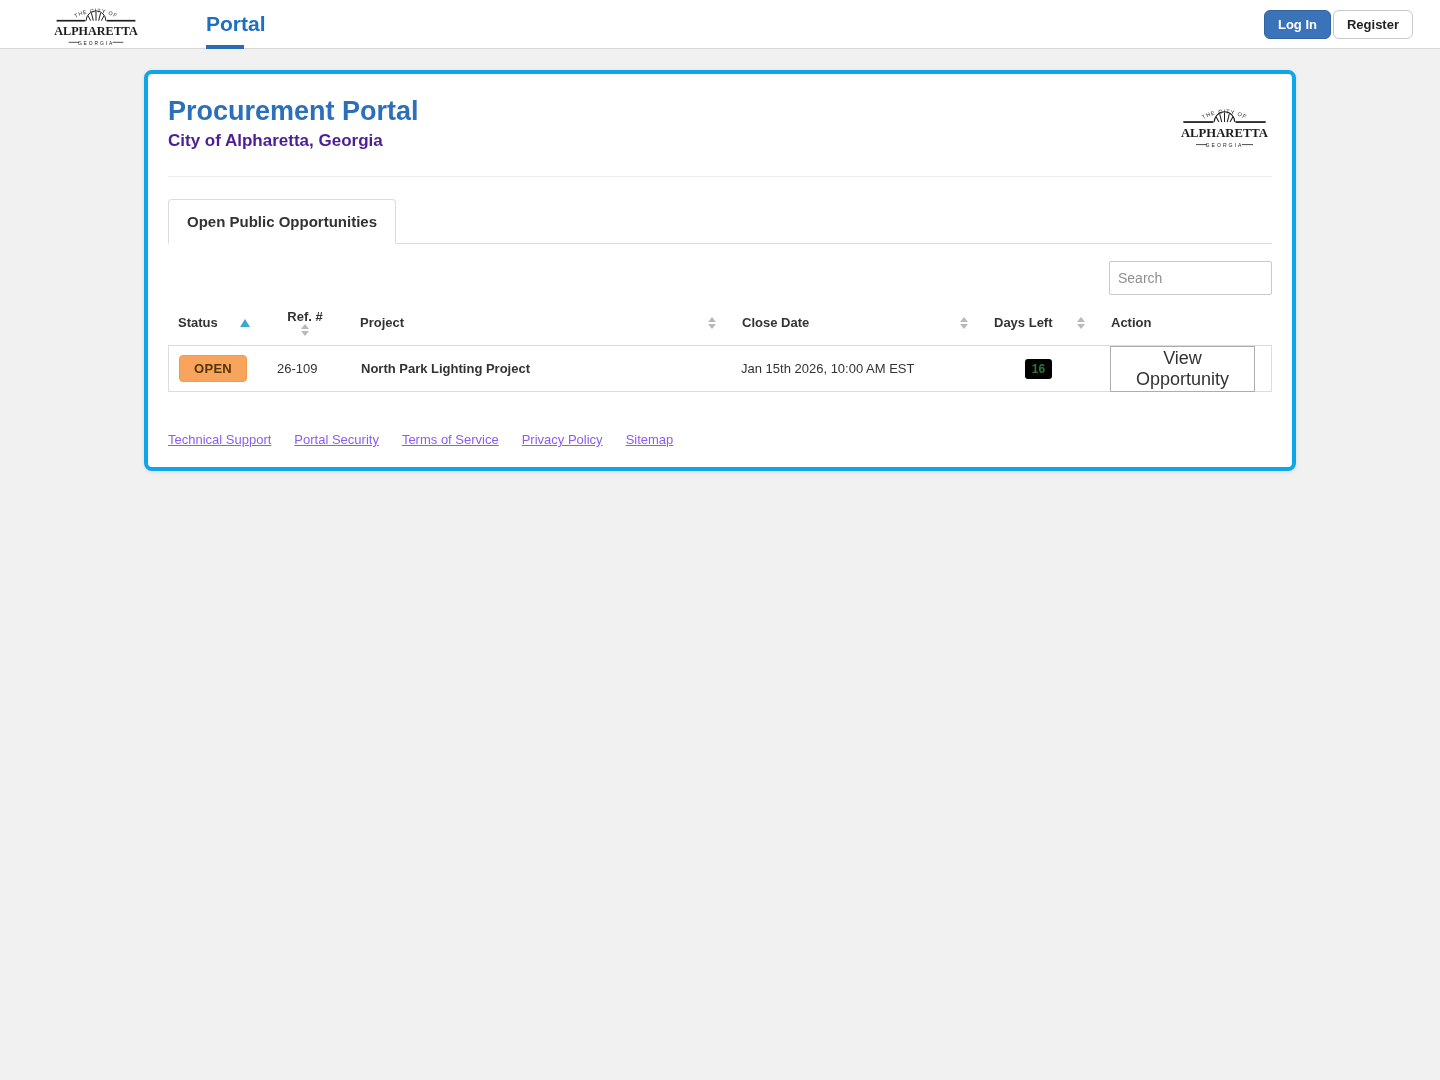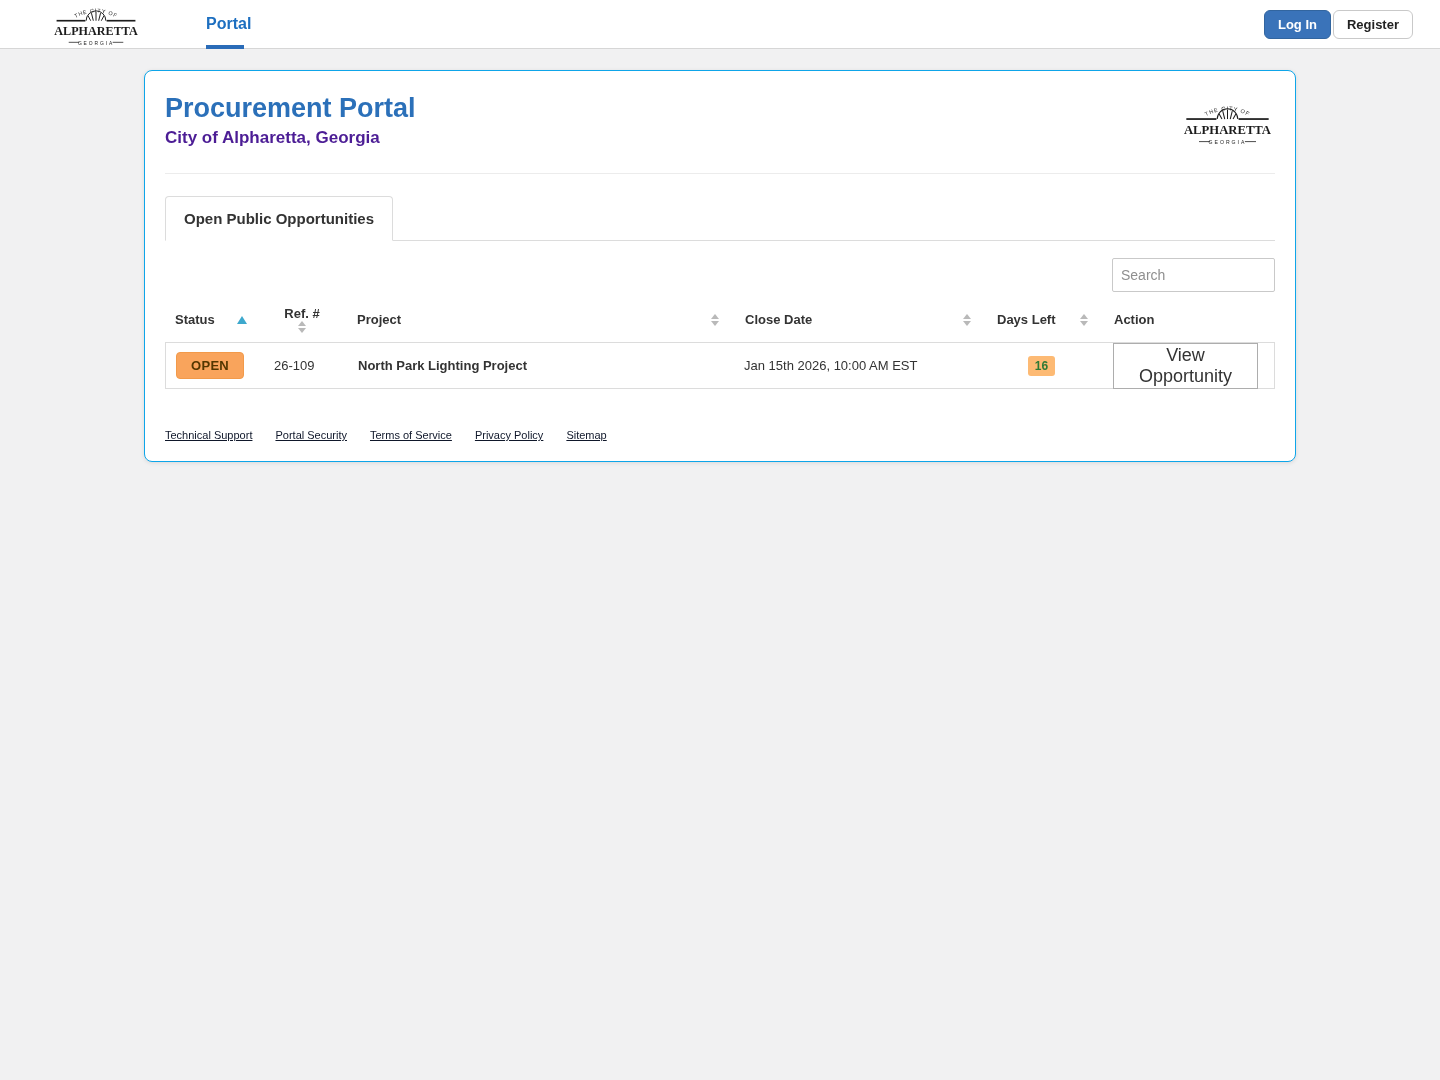--- a/index.html
+++ b/index.html
@@ -24,21 +24,21 @@
   .brand { display: flex; align-items: center; cursor: pointer; }
   .nav-link-wrap {
     margin-left: 62px;
     height: 49px;
     display: flex;
     align-items: center;
     position: relative;
   }
   .nav-link {
     color: #1d6fc0;
-    font-size: 16px;
+    font-size: 21px;
     font-weight: bold;
     text-decoration: none;
     cursor: pointer;
   }
   .nav-underline {
     position: absolute;
     bottom: 0;
     left: 0;
     width: 38px;
     height: 4px;
@@ -63,21 +63,21 @@
     background: #fff;
     border: 1px solid #c9c9c9;
     color: #222;
   }
 
   
   .card {
     width: 1152px;
     margin: 21px auto 0 auto;
     background: #fff;
-    border: 1px solid #0ea5e9;
+    border: 4px solid #0ea5e9;
     border-radius: 8px;
     box-shadow: 0 1px 4px rgba(0,0,0,0.10);
     padding: 22px 20px 20px 20px;
   }
   .card-header { display: flex; justify-content: space-between; align-items: flex-start; }
   .card-title {
     color: #2b70b9;
     font-size: 27px;
     font-weight: bold;
     line-height: 1.15;
@@ -183,43 +183,43 @@
     color: #533600;
     font-size: 13px;
     font-weight: bold;
     padding: 5px 14px;
     border-radius: 4px;
     letter-spacing: 0.3px;
   }
   .project-name { font-weight: bold; }
   .badge-days {
     display: inline-block;
-    background: #fdba74;
+    background: #000000;
     color: #2d7a35;
     font-size: 12px;
     font-weight: bold;
     padding: 3px 7px;
     border-radius: 3px;
   }
   .btn-view {
     background: #fff;
     border: 1px solid #adadad;
     border-radius: 0;
     color: #333;
     font-family: "Liberation Sans", sans-serif;
     font-size: 18px;
     padding: 1px 12px;
     cursor: pointer;
   }
 
   
   .footer-links { display: flex; gap: 23px; margin-top: 40px; }
   .footer-link {
-    color: #0f172a;
-    font-size: 11px;
+    color: #8b5cf6;
+    font-size: 13px;
     text-decoration: underline;
     cursor: pointer;
   }
 
   
   .logo-svg text { fill: #1c1c1c; }
   .logo-svg .stroke { stroke: #1c1c1c; }
 </style>
 </head>
 <body>

